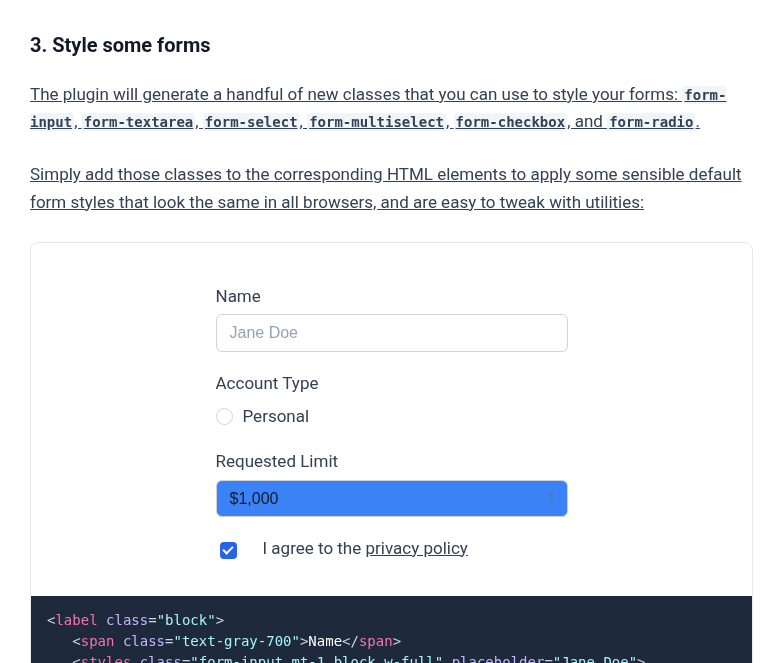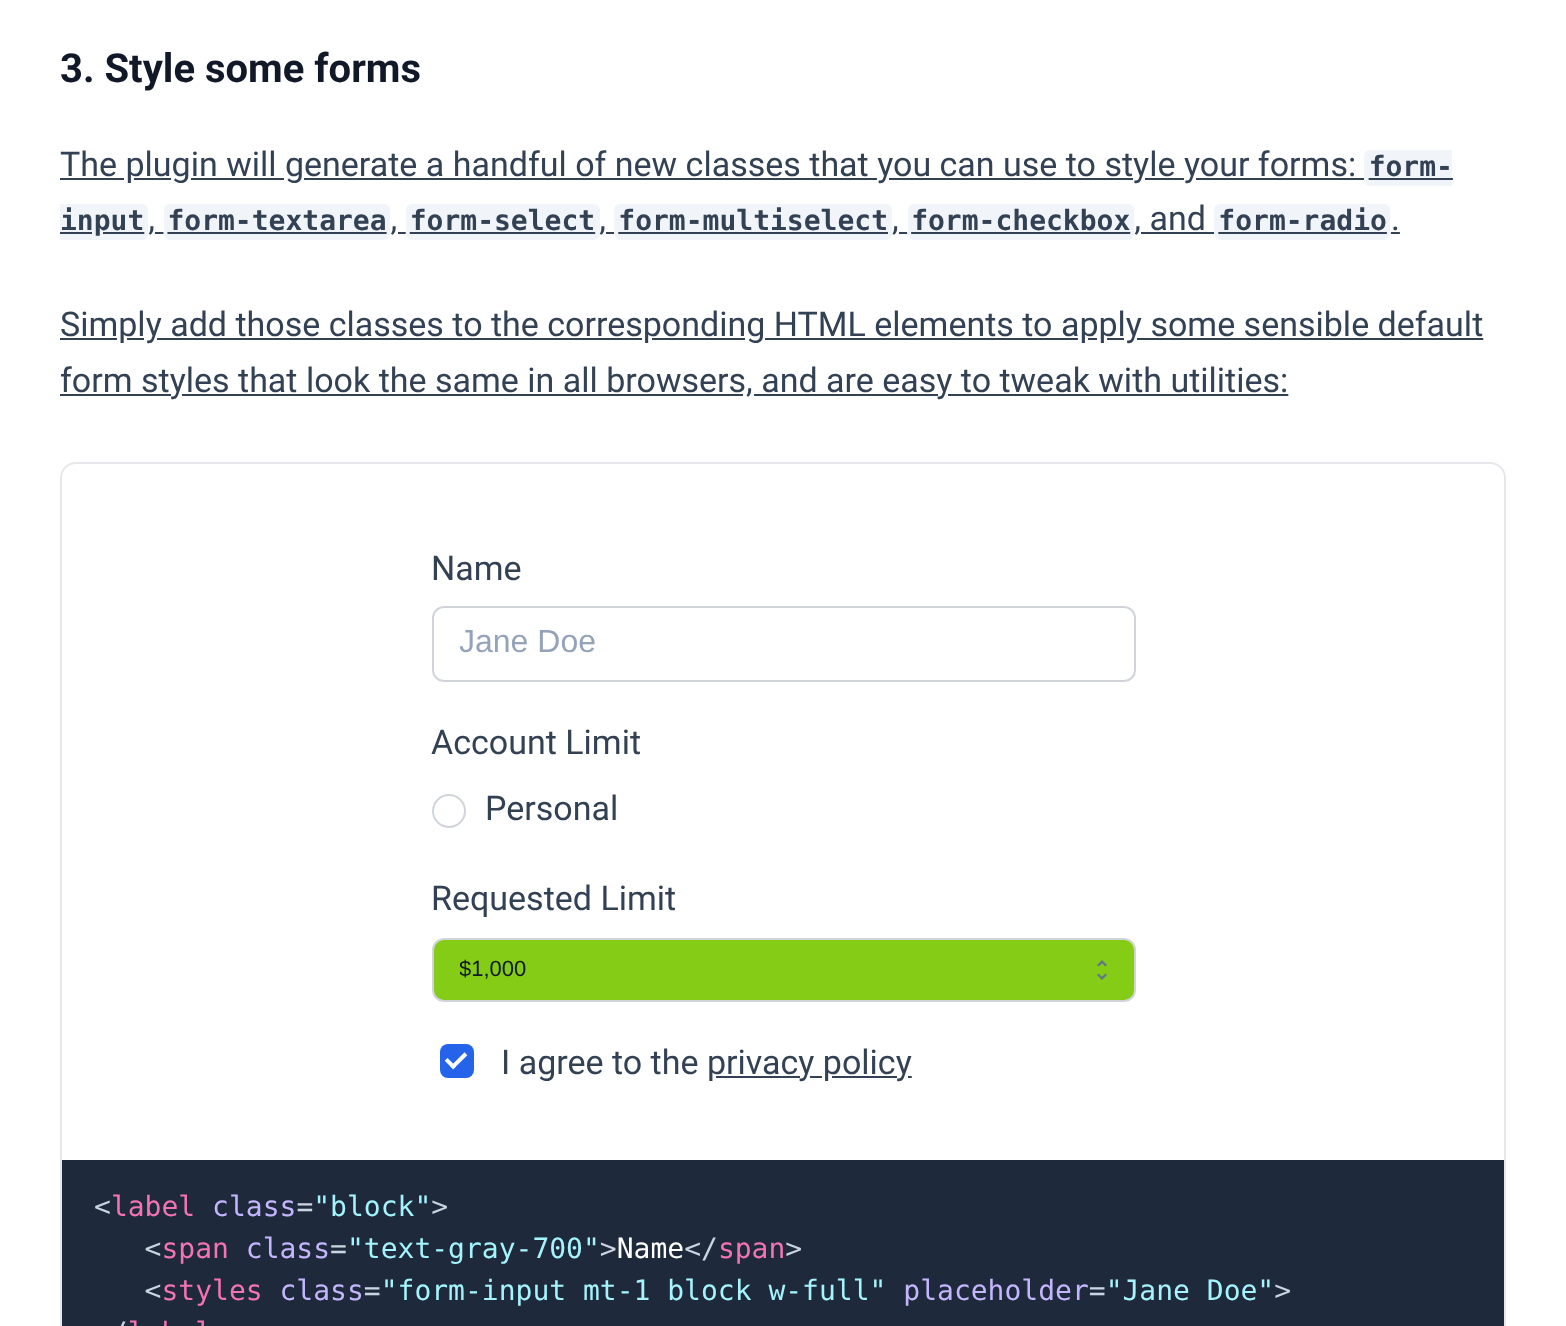--- a/index.html
+++ b/index.html
@@ -23,21 +23,21 @@
     font-family:-apple-system,BlinkMacSystemFont,"Segoe UI",Roboto,Helvetica,Arial,sans-serif;
     color:var(--gray-700);
     font-size:17px;
     line-height:1.6;
     width:783px;
   }
   h2{
     font-size:20px;
     font-weight:700;
     color:var(--gray-900);
-    margin:4px 0 20px 0;
+    margin:15px 0 20px 0;
   }
   p{margin:0 0 26px 0;text-decoration:underline;}
   code.inline{
     background:var(--gray-100);
     font-family:ui-monospace,SFMono-Regular,Menlo,Consolas,monospace;
     font-size:14px;
     font-weight:600;
     padding:1px 2px;
     border-radius:3px;
     color:var(--gray-700);
@@ -80,35 +80,35 @@
     background:#fff;
     margin:0;
     cursor:pointer;
   }
   .select-wrap{position:relative;}
   .form-select{
     width:100%;
     border:1px solid var(--gray-300);
     border-radius:6px;
     padding:9px 36px 9px 13px;
-    font-size:11px;
+    font-size:16px;
     color:var(--gray-900);
-    background:#84cc16;
+    background:#3b82f6;
     appearance:none;
     cursor:pointer;
   }
   .select-chevron{
     position:absolute;
     right:10px;top:50%;
     transform:translateY(-50%);
     width:14px;height:14px;
     pointer-events:none;
     color:var(--gray-500);
   }
-  .check-row{display:flex;align-items:flex-start;gap:11px;font-size:17px;}
+  .check-row{display:flex;align-items:flex-end;gap:23px;font-size:17px;}
   .checkbox{
     appearance:none;
     width:17px;height:17px;
     border-radius:4px;
     background:var(--blue-600);
     border:none;
     position:relative;
     cursor:pointer;
     flex-shrink:0;
   }
@@ -152,21 +152,21 @@
 <div class="example-box">
   <div class="form-preview">
     <div class="form-inner">
 
       <div class="block">
         <label class="field-label">Name</label>
         <input class="form-input" type="text" placeholder="Jane Doe" style="">
       </div>
 
       <div class="block">
-        <label class="field-label">Account Limit</label>
+        <label class="field-label">Account Type</label>
         <div class="radio-row">
           <label class="radio-item">
             <input type="radio" class="radio" style="">
             <span>Personal</span>
           </label>
         </div>
       </div>
 
       <div class="block">
         <label class="field-label">Requested Limit</label>

